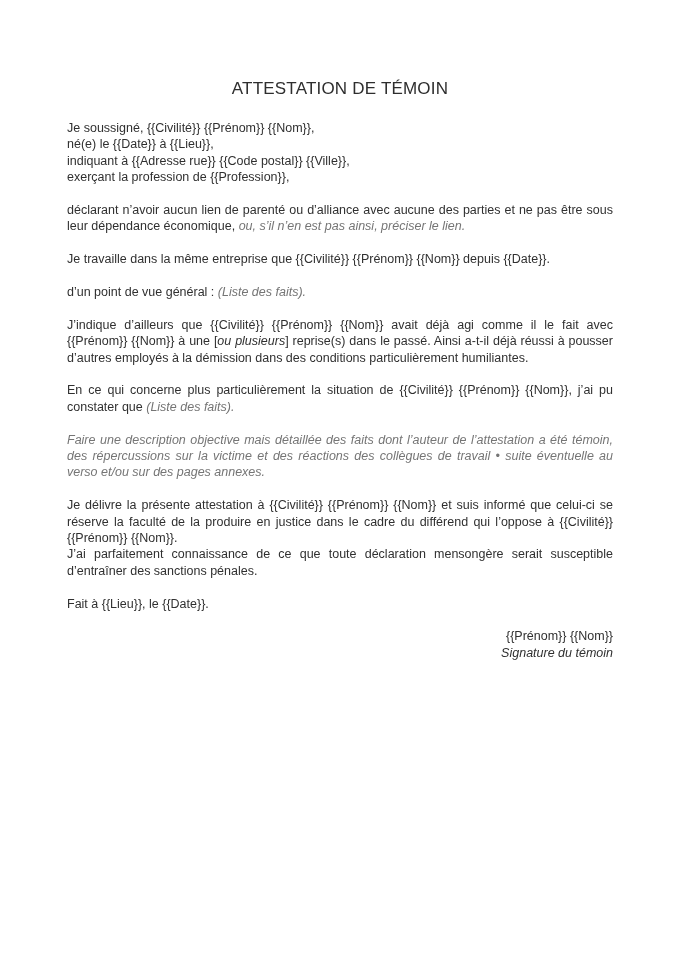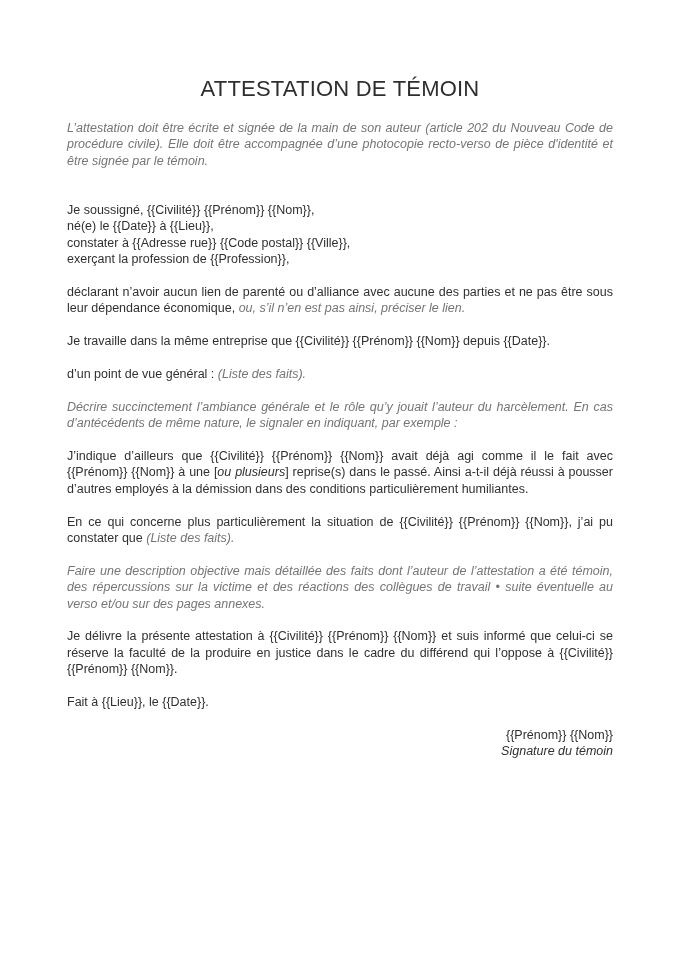--- a/index.html
+++ b/index.html
@@ -17,21 +17,21 @@
     color: #303030;
   }
   .page {
     box-sizing: border-box;
     width: 680px;
     height: 961px;
     padding: 78px 67px 0 67px;
     background: #ffffff;
   }
   .doc-title {
-    font-size: 22px;
+    font-size: 17px;
     line-height: 22px;
     font-weight: 400;
     letter-spacing: 0.2px;
     text-align: center;
     color: #2e2e2e;
     margin: 0 0 20px 0;
   }
   p {
     margin: 0 0 16.4px 0;
     text-align: justify;
@@ -51,38 +51,36 @@
     margin-bottom: 16px;
   }
 </style>
 </head>
 <body>
 
 <div class="page">
 
   <h1 class="doc-title">ATTESTATION DE TÉMOIN</h1>
 
-  <p class="hint intro">L’attestation doit être écrite et signée de la main de son auteur (article 202 du Nouveau Code de procédure civile). Elle doit être accompagnée d’une photocopie recto-verso de pièce d'identité et être signée par le témoin.</p>
 
-  <p><span>Je soussigné, {{Civilité}} {{Prénom}} {{Nom}},</span><br><span>né(e) le {{Date}} à {{Lieu}},</span><br><span>constater à {{Adresse rue}} {{Code postal}} {{Ville}},</span><br><span>exerçant la profession de {{Profession}},</span></p>
+  <p><span>Je soussigné, {{Civilité}} {{Prénom}} {{Nom}},</span><br><span>né(e) le {{Date}} à {{Lieu}},</span><br><span>indiquant à {{Adresse rue}} {{Code postal}} {{Ville}},</span><br><span>exerçant la profession de {{Profession}},</span></p>
 
   <p><span>déclarant n’avoir aucun lien de parenté ou d’alliance avec aucune des parties et ne pas être sous leur dépendance économique, </span><span class="hint">ou, s’il n’en est pas ainsi, préciser le lien.</span></p>
 
 
   <p><span>Je travaille dans la même entreprise que {{Civilité}} {{Prénom}} {{Nom}} depuis {{Date}}.</span><br></p>
 
   <p><span>d’un point de vue général : </span><span class="hint">(Liste des faits).</span></p>
 
-  <p class="hint">Décrire succinctement l’ambiance générale et le rôle qu’y jouait l’auteur du harcèlement. En cas d’antécédents de même nature, le signaler en indiquant, par exemple :</p>
 
   <p><span>J’indique d’ailleurs que {{Civilité}} {{Prénom}} {{Nom}} avait déjà agi comme il le fait avec {{Prénom}} {{Nom}} à une [</span><span class="em">ou plusieurs</span><span>] reprise(s) dans le passé. Ainsi a-t-il déjà réussi à pousser d’autres employés à la démission dans des conditions particulièrement humiliantes.</span></p>
 
   <p><span>En ce qui concerne plus particulièrement la situation de {{Civilité}} {{Prénom}} {{Nom}}, j’ai pu constater que </span><span class="hint">(Liste des faits).</span></p>
 
   <p class="hint">Faire une description objective mais détaillée des faits dont l’auteur de l’attestation a été témoin, des répercussions sur la victime et des réactions des collègues de travail • suite éventuelle au verso et/ou sur des pages annexes.</p>
 
-  <p><span>Je délivre la présente attestation à {{Civilité}} {{Prénom}} {{Nom}} et suis informé que celui-ci se réserve la faculté de la produire en justice dans le cadre du différend qui l’oppose à {{Civilité}} {{Prénom}} {{Nom}}.</span><br></p>
+  <p><span>Je délivre la présente attestation à {{Civilité}} {{Prénom}} {{Nom}} et suis informé que celui-ci se réserve la faculté de la produire en justice dans le cadre du différend qui l’oppose à {{Civilité}} {{Prénom}} {{Nom}}.</span><br><span>J’ai parfaitement connaissance de ce que toute déclaration mensongère serait susceptible d’entraîner des sanctions pénales.</span></p>
 
   <p>Fait à {{Lieu}}, le {{Date}}.</p>
 
   <p class="sig-block"><span>{{Prénom}} {{Nom}}</span><br><span class="em">Signature du témoin</span></p>
 
 </div>
 
 </body></html>

